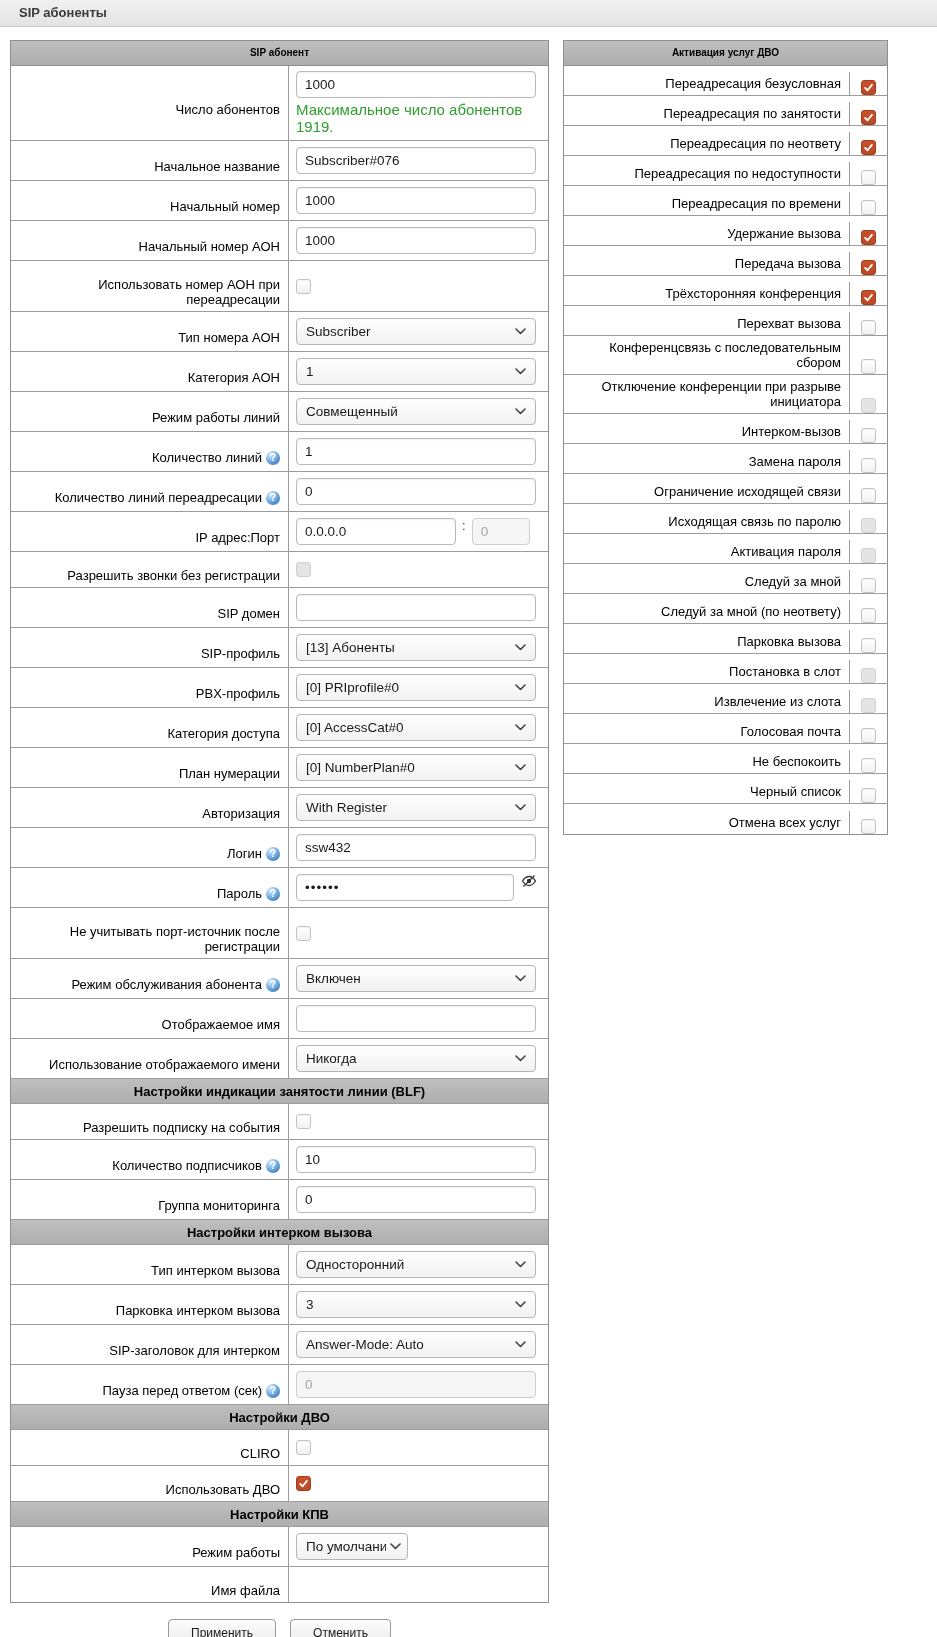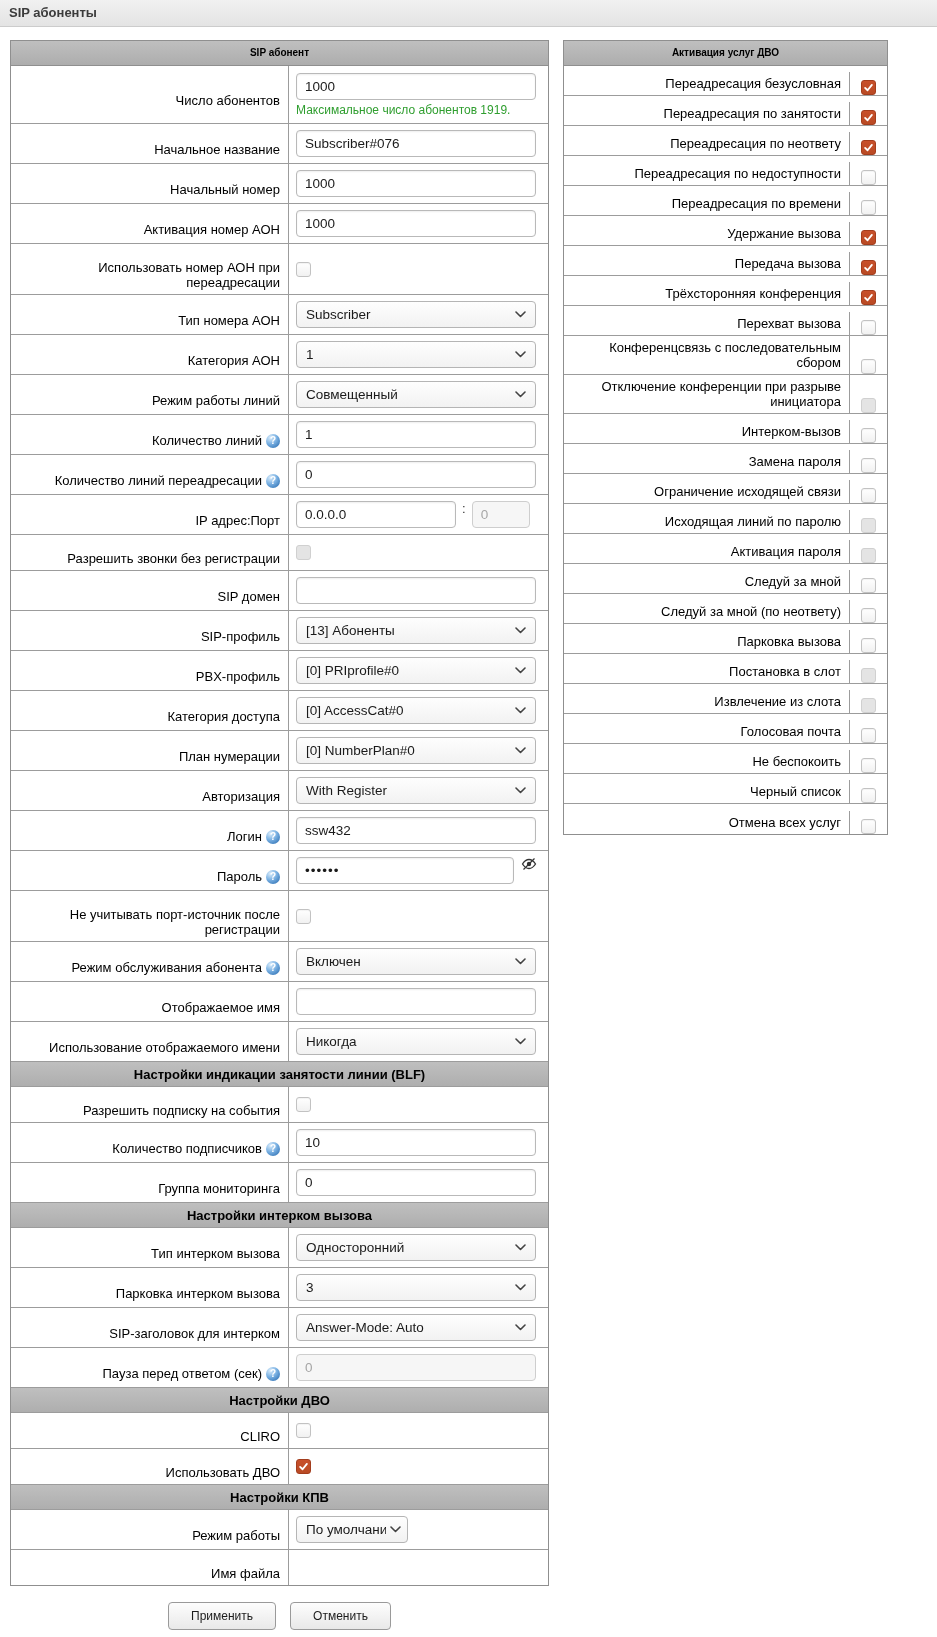--- a/index.html
+++ b/index.html
@@ -7,21 +7,21 @@
   body {
     width:937px; min-height:1637px;
     font-family:"Liberation Sans","DejaVu Sans",sans-serif;
     font-size:13px; color:#1a1a1a;
   }
   
   .topbar {
     height:27px; line-height:26px;
     background:linear-gradient(to bottom,#f1f1f1,#e4e4e4);
     border-bottom:1px solid #cccccc;
-    padding-left:9px;
+    padding-left:19px;
     font-weight:bold; color:#3b3b3b; font-size:13px;
   }
   .layout { display:flex; align-items:flex-start; margin:13px 0 0 10px; gap:14px; }
 
   
   .panel { border:1px solid #8f8f8f; background:#fff; }
   .panel-header {
     height:25px; line-height:24px; text-align:center;
     font-weight:bold; font-size:10px; color:#000;
     background:linear-gradient(to bottom,#bfbfbf,#adadad);
@@ -54,21 +54,21 @@
     padding:0 8px; font-size:13.5px; font-family:inherit; color:#1a1a1a;
     background:#fff; box-shadow:inset 0 1px 2px rgba(0,0,0,0.07); outline:none;
   }
   .inp.disabled {
     background:#f6f6f6; color:#a6a6a6; border-color:#cecece; box-shadow:none;
   }
   .inp.ip { width:160px; }
   .inp.port { width:58px; }
   .inp.pwd { width:218px; letter-spacing:1px; }
   .colon { margin:0 6px; color:#333; }
-  .note { margin-top:3px; font-size:12px; }
+  .note { margin-top:3px; font-size:15px; }
   .sel {
     height:27px; width:240px; border:1px solid #b5b5b5; border-radius:4px;
     background:linear-gradient(to bottom,#fefefe,#f2f2f2);
     display:flex; align-items:center; justify-content:space-between;
     padding:0 9px; font-size:13.5px; color:#1a1a1a; cursor:default;
     overflow:hidden; white-space:nowrap;
   }
   .sel.narrow { width:112px; padding-right:6px; }
   .sel .sel-text { overflow:hidden; text-overflow:clip; white-space:nowrap; }
   .sel svg { flex:none; margin-left:4px; }
@@ -142,21 +142,21 @@
             <span>Начальный номер</span>
           </div>
           <div class="lcell-ctrl">
             <div class="ctrl-line">
               <input class="inp" type="text" value="1000" style="">
             </div>
           </div>
         </div>
         <div class="lrow">
           <div class="lcell-label">
-            <span>Активация номер АОН</span>
+            <span>Начальный номер АОН</span>
           </div>
           <div class="lcell-ctrl">
             <div class="ctrl-line">
               <input class="inp" type="text" value="1000" style="">
             </div>
           </div>
         </div>
         <div class="lrow compact">
           <div class="lcell-label">
             <span>Использовать номер АОН при переадресации</span>
@@ -671,21 +671,21 @@
             <span class="cb"></span>
           </div>
         </div>
         <div class="rrow">
           <div class="rlabel">Ограничение исходящей связи</div>
           <div class="rcb">
             <span class="cb"></span>
           </div>
         </div>
         <div class="rrow">
-          <div class="rlabel">Исходящая линий по паролю</div>
+          <div class="rlabel">Исходящая связь по паролю</div>
           <div class="rcb">
             <span class="cb disabled"></span>
           </div>
         </div>
         <div class="rrow">
           <div class="rlabel">Активация пароля</div>
           <div class="rcb">
             <span class="cb disabled"></span>
           </div>
         </div>

